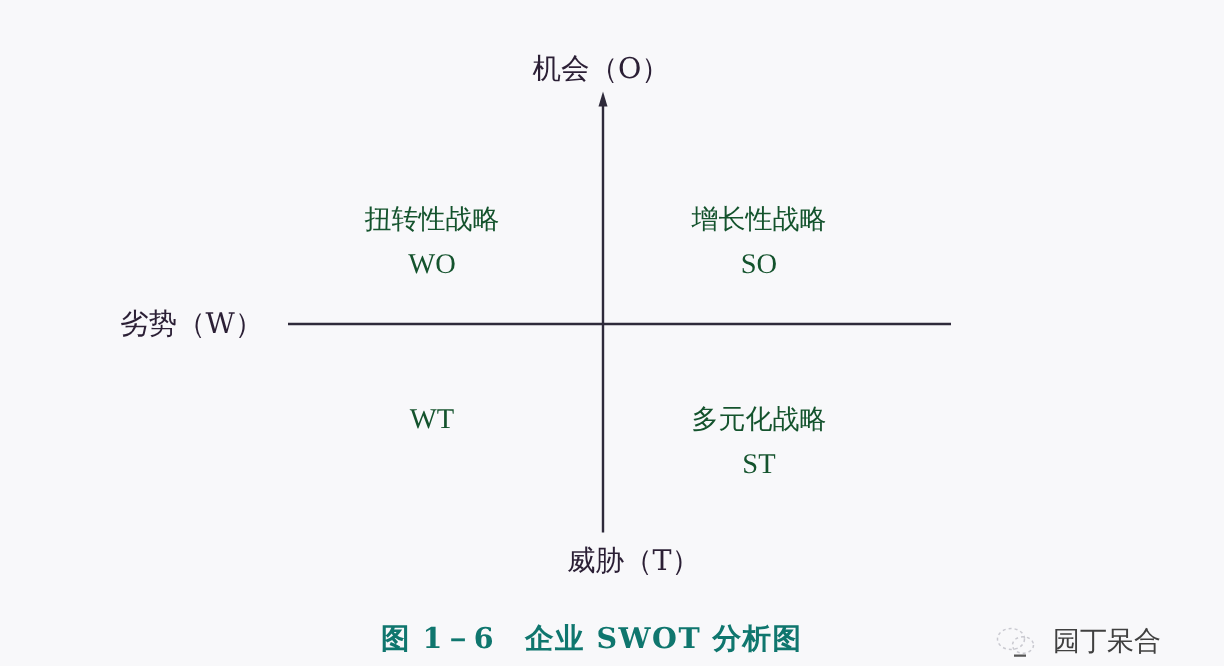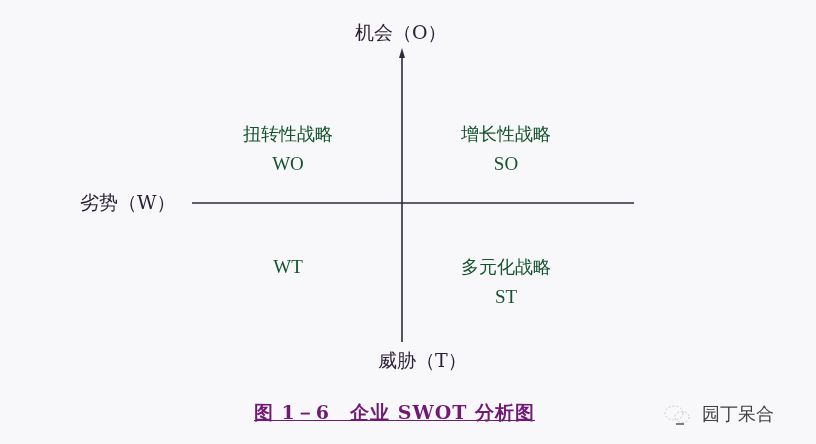--- a/index.html
+++ b/index.html
@@ -7,27 +7,27 @@
       width: 816px; height: 444px; overflow: hidden;
       background: #f8f8fa;
       font-family: "DejaVu Serif", "Liberation Serif", serif;
       color: #2a1f33;
       position: relative;
     }
     .abs { position: absolute; }
     .axis-label { font-size: 19px; white-space: nowrap; color: #2b1f35; }
     .quad { text-align: center; font-size: 18px; line-height: 30px; color: #14532d; white-space: nowrap; }
     .quad .code { font-family: "Liberation Serif", serif; font-size: 19px; text-align: center; }
-    .caption { font-size: 19px; font-weight: bold; color: #701a75; white-space: nowrap; letter-spacing: 1px; text-decoration: underline; }
+    .caption { font-size: 19px; font-weight: bold; color: #0f766e; white-space: nowrap; letter-spacing: 1px; }
     .watermark { font-size: 18px; color: #404040; white-space: nowrap; font-family: "DejaVu Sans", sans-serif; }
   </style>
 </head>
 <body>
 
-<div class="abs" style="left:0;top:4px;width:816px;height:384px;">
+<div class="abs" style="left:0;top:17px;width:816px;height:384px;">
 
   <svg class="abs" style="left:0;top:0;" width="816" height="444">
 
     <line x1="402" y1="50" x2="402" y2="338" stroke="#2e2a3a" stroke-width="1.6"></line>
     <polygon points="402,44 399,54 405,54" fill="#2e2a3a"></polygon>
 
     <line x1="192" y1="199" x2="634" y2="199" stroke="#2e2a3a" stroke-width="1.6"></line>
   </svg>
 
   <div class="abs axis-label" style="left:355px;top:16px;">机会（O）</div>

